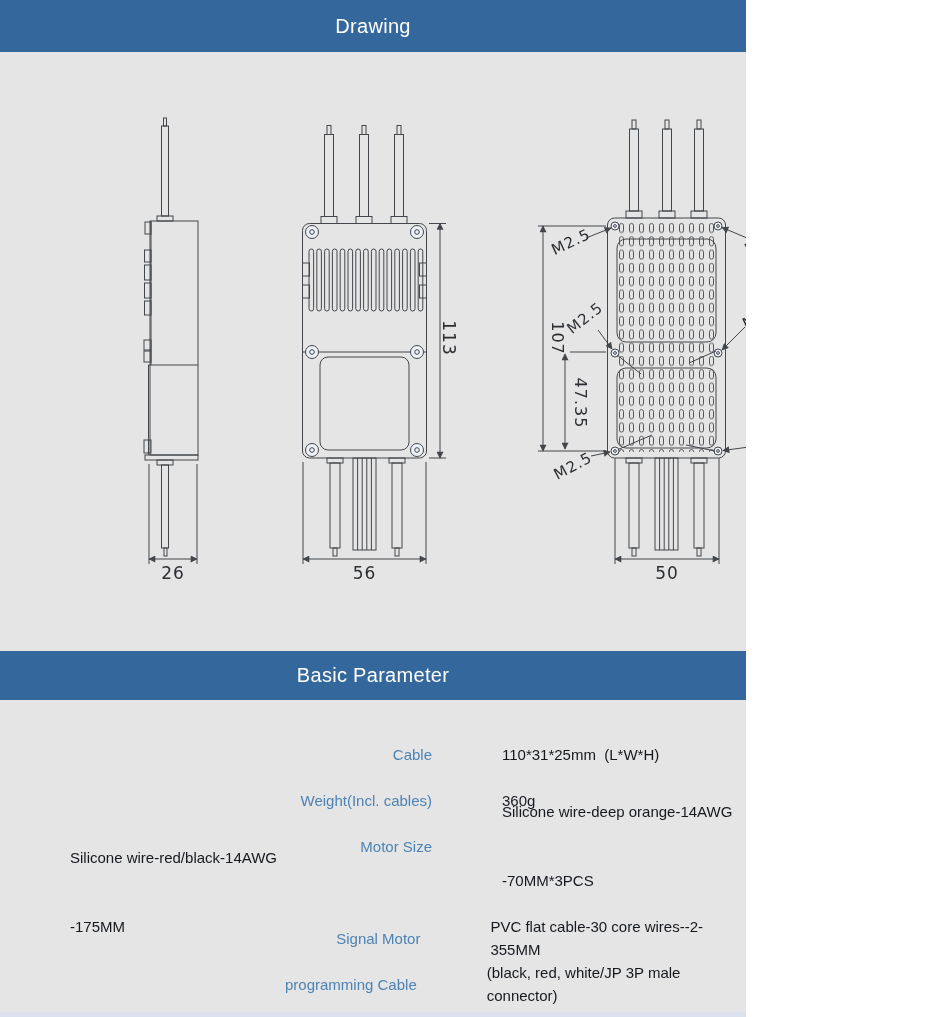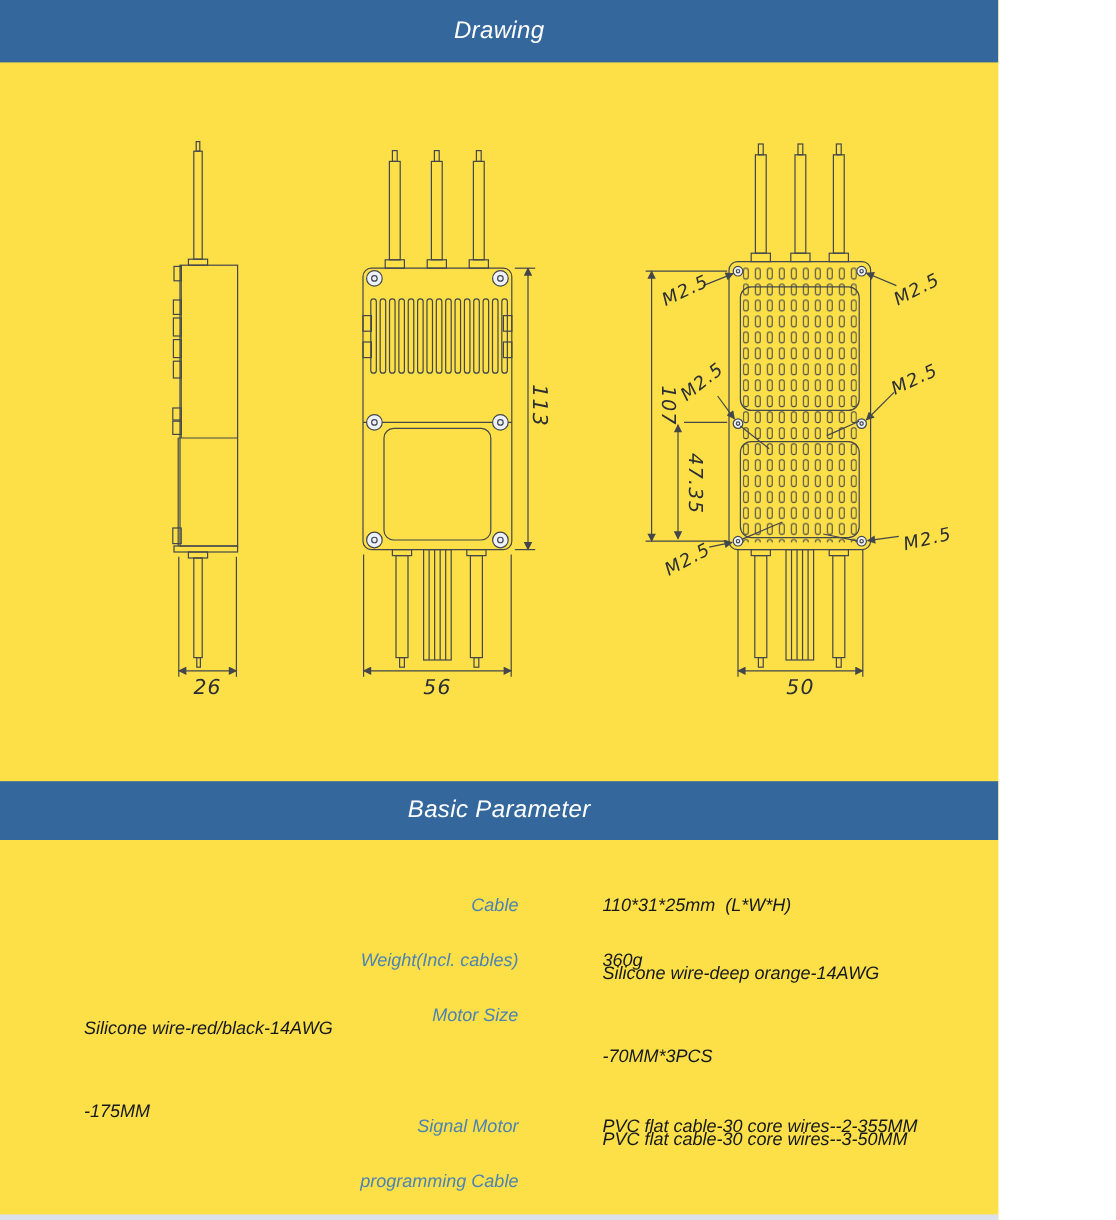--- a/index.html
+++ b/index.html
@@ -1,17 +1,17 @@
 <!DOCTYPE html>
 <html><head>
 <meta charset="utf-8">
 <style>
   html,body{margin:0;padding:0;}
-  .page{position:relative;width:832px;height:1017px;background:#fde047;overflow:hidden;
-        font-family:"Liberation Sans",sans-serif;font-style:italic;}
+  .page{position:relative;width:746px;height:1017px;background:#e5e5e5;overflow:hidden;
+        font-family:"Liberation Sans",sans-serif;}
   .section-bar{height:52px;background:#34689c;color:#ffffff;display:flex;
                align-items:center;justify-content:center;font-size:20px;letter-spacing:.3px;}
   .section-bar.bar2{height:49px;text-align:right;}
   .drawing-area{width:930px;height:599px;}
   .drawing-area svg{display:block;}
   
   .cad{stroke:#43464b;fill:none;stroke-width:1;}
   .dtext{stroke:none;fill:#2b2e33;font-family:"DejaVu Sans",sans-serif;letter-spacing:1px;}
   .t17{font-size:17px;}
   .t16{font-size:16px;}
@@ -256,21 +256,20 @@
     <div class="prow">
       <div class="plabel">Signal Motor</div>
       <div class="pvalue">
         <div>PVC flat cable-30 core wires--2-355MM</div>
       </div>
     </div>
 
     <div class="prow">
       <div class="plabel">programming Cable</div>
       <div class="pvalue">
-        <div>PVC flat cable-30 core wires--3-50MM</div>
         <div>(black, red, white/JP 3P male connector)</div>
       </div>
     </div>
 
   </div>
 
   <div class="footer-strip"></div>
 </div>
 
 </body></html>

